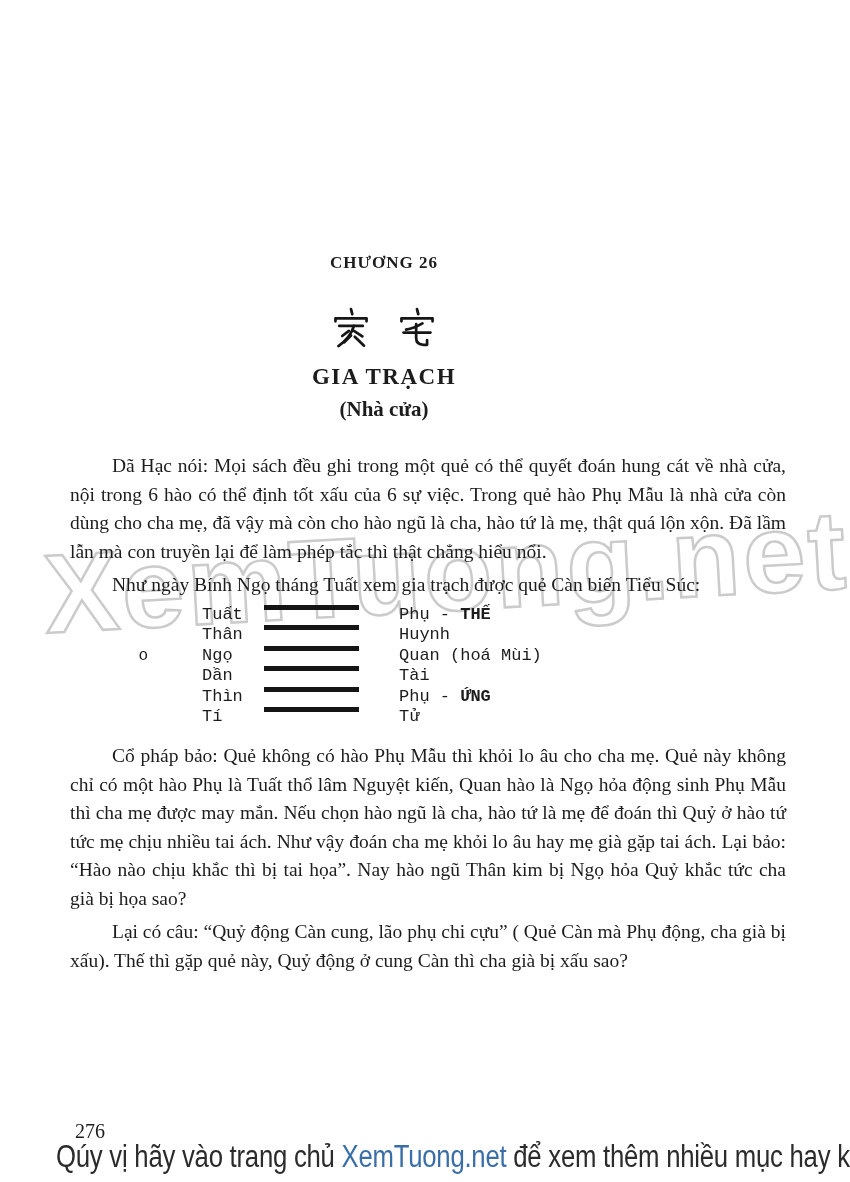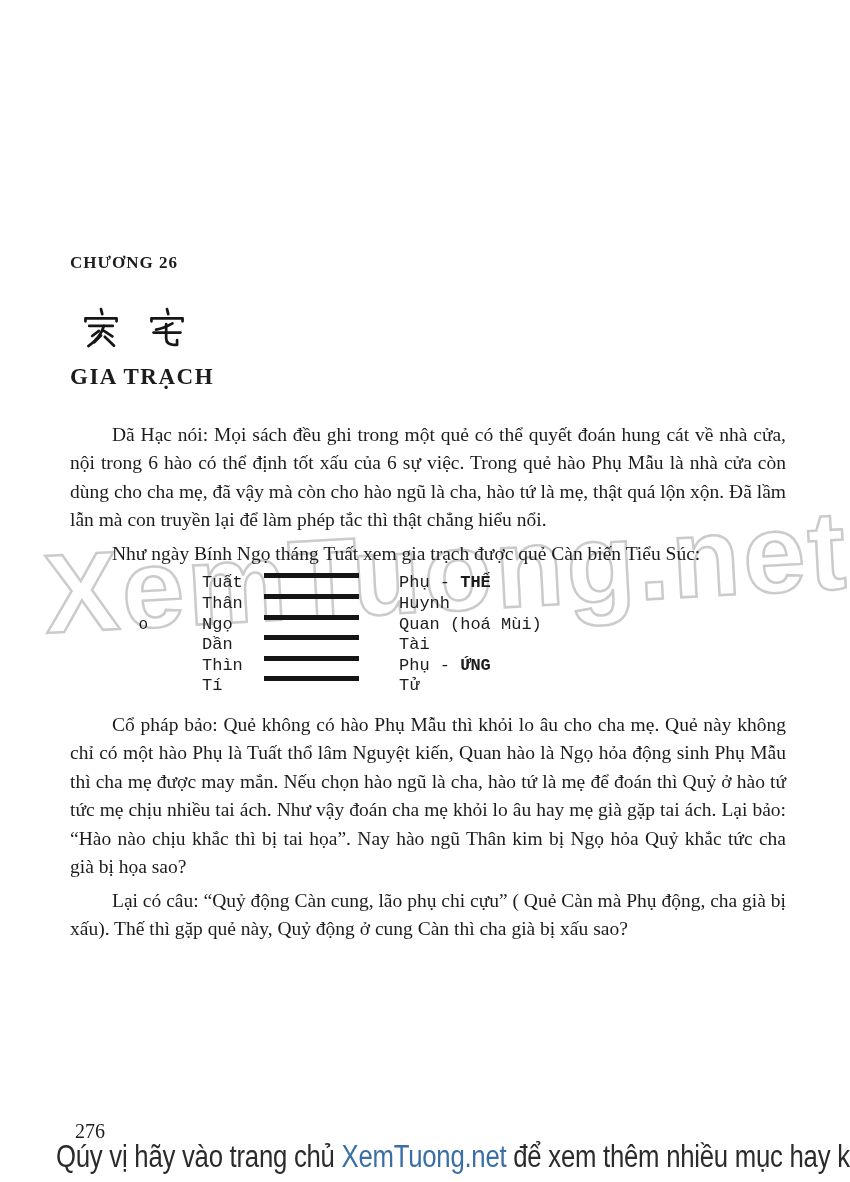--- a/index.html
+++ b/index.html
@@ -12,21 +12,21 @@
   .watermark {
     position:absolute; left:44px; top:530px; z-index:0;
     font-family:"Liberation Sans", sans-serif; font-weight:bold;
     font-size:112px; letter-spacing:3px; white-space:nowrap;
     color:rgba(255,255,255,0.15);
     -webkit-text-stroke:2.5px #cbcbcb;
     transform:rotate(-3.2deg); transform-origin:left center;
     user-select:none;
   }
   .content { position:relative; z-index:1; padding:253px 64px 0 70px; }
-  .headings { width:628px; text-align:left; }
+  .headings { width:628px; text-align:center; }
   .chapter { font-size:17px; font-weight:bold; letter-spacing:1px; line-height:1.2; }
   .cjk { margin-top:34px; height:44px; }
   .cjk svg { display:inline-block; vertical-align:top; margin:0 10px; }
   .cjk svg path { fill:none; stroke:#161616; stroke-width:6.5; stroke-linecap:round; stroke-linejoin:round; }
   .visually-hidden { position:absolute; width:1px; height:1px; overflow:hidden; clip:rect(0 0 0 0); white-space:nowrap; }
   .title { margin-top:13px; font-size:23px; font-weight:bold; letter-spacing:1.5px; line-height:1.15; }
   .subtitle { margin-top:6px; font-size:21px; font-weight:bold; line-height:1.2; }
   .body { margin-top:30px; font-size:19.5px; line-height:28.5px; text-align:justify; }
   .body p { margin:5px 0; text-indent:42px; }
   
@@ -75,20 +75,21 @@
         <svg width="42" height="42" viewBox="0 0 100 100" aria-hidden="true">
           <path d="M50,5 L53,17"></path>
           <path d="M13,34 L13,27 L87,27 L87,34"></path>
           <path d="M63,39 C49,47 36,52 24,54"></path>
           <path d="M18,61 L82,61"></path>
           <path d="M48,41 L48,74 Q48,90 66,90 L74,90 L74,79"></path>
         </svg>
       </div>
 
       <div class="title">GIA TRẠCH</div>
+      <div class="subtitle">(Nhà cửa)</div>
     </div>
 
     <div class="body">
       <p>Dã Hạc nói: Mọi sách đều ghi trong một quẻ có thể quyết đoán hung cát về nhà cửa, nội trong 6 hào có thể định tốt xấu của 6 sự việc. Trong quẻ hào Phụ Mẫu là nhà cửa còn dùng cho cha mẹ, đã vậy mà còn cho hào ngũ là cha, hào tứ là mẹ, thật quá lộn xộn. Đã lầm lẫn mà con truyền lại để làm phép tắc thì thật chẳng hiểu nổi.</p>
       <p>Như ngày Bính Ngọ tháng Tuất xem gia trạch được quẻ Càn biến Tiểu Súc:</p>
 
       <div class="hexagram">
         <div class="hex-row">
           <span class="hex-marker"></span>
           <span class="hex-branch">Tuất</span>

